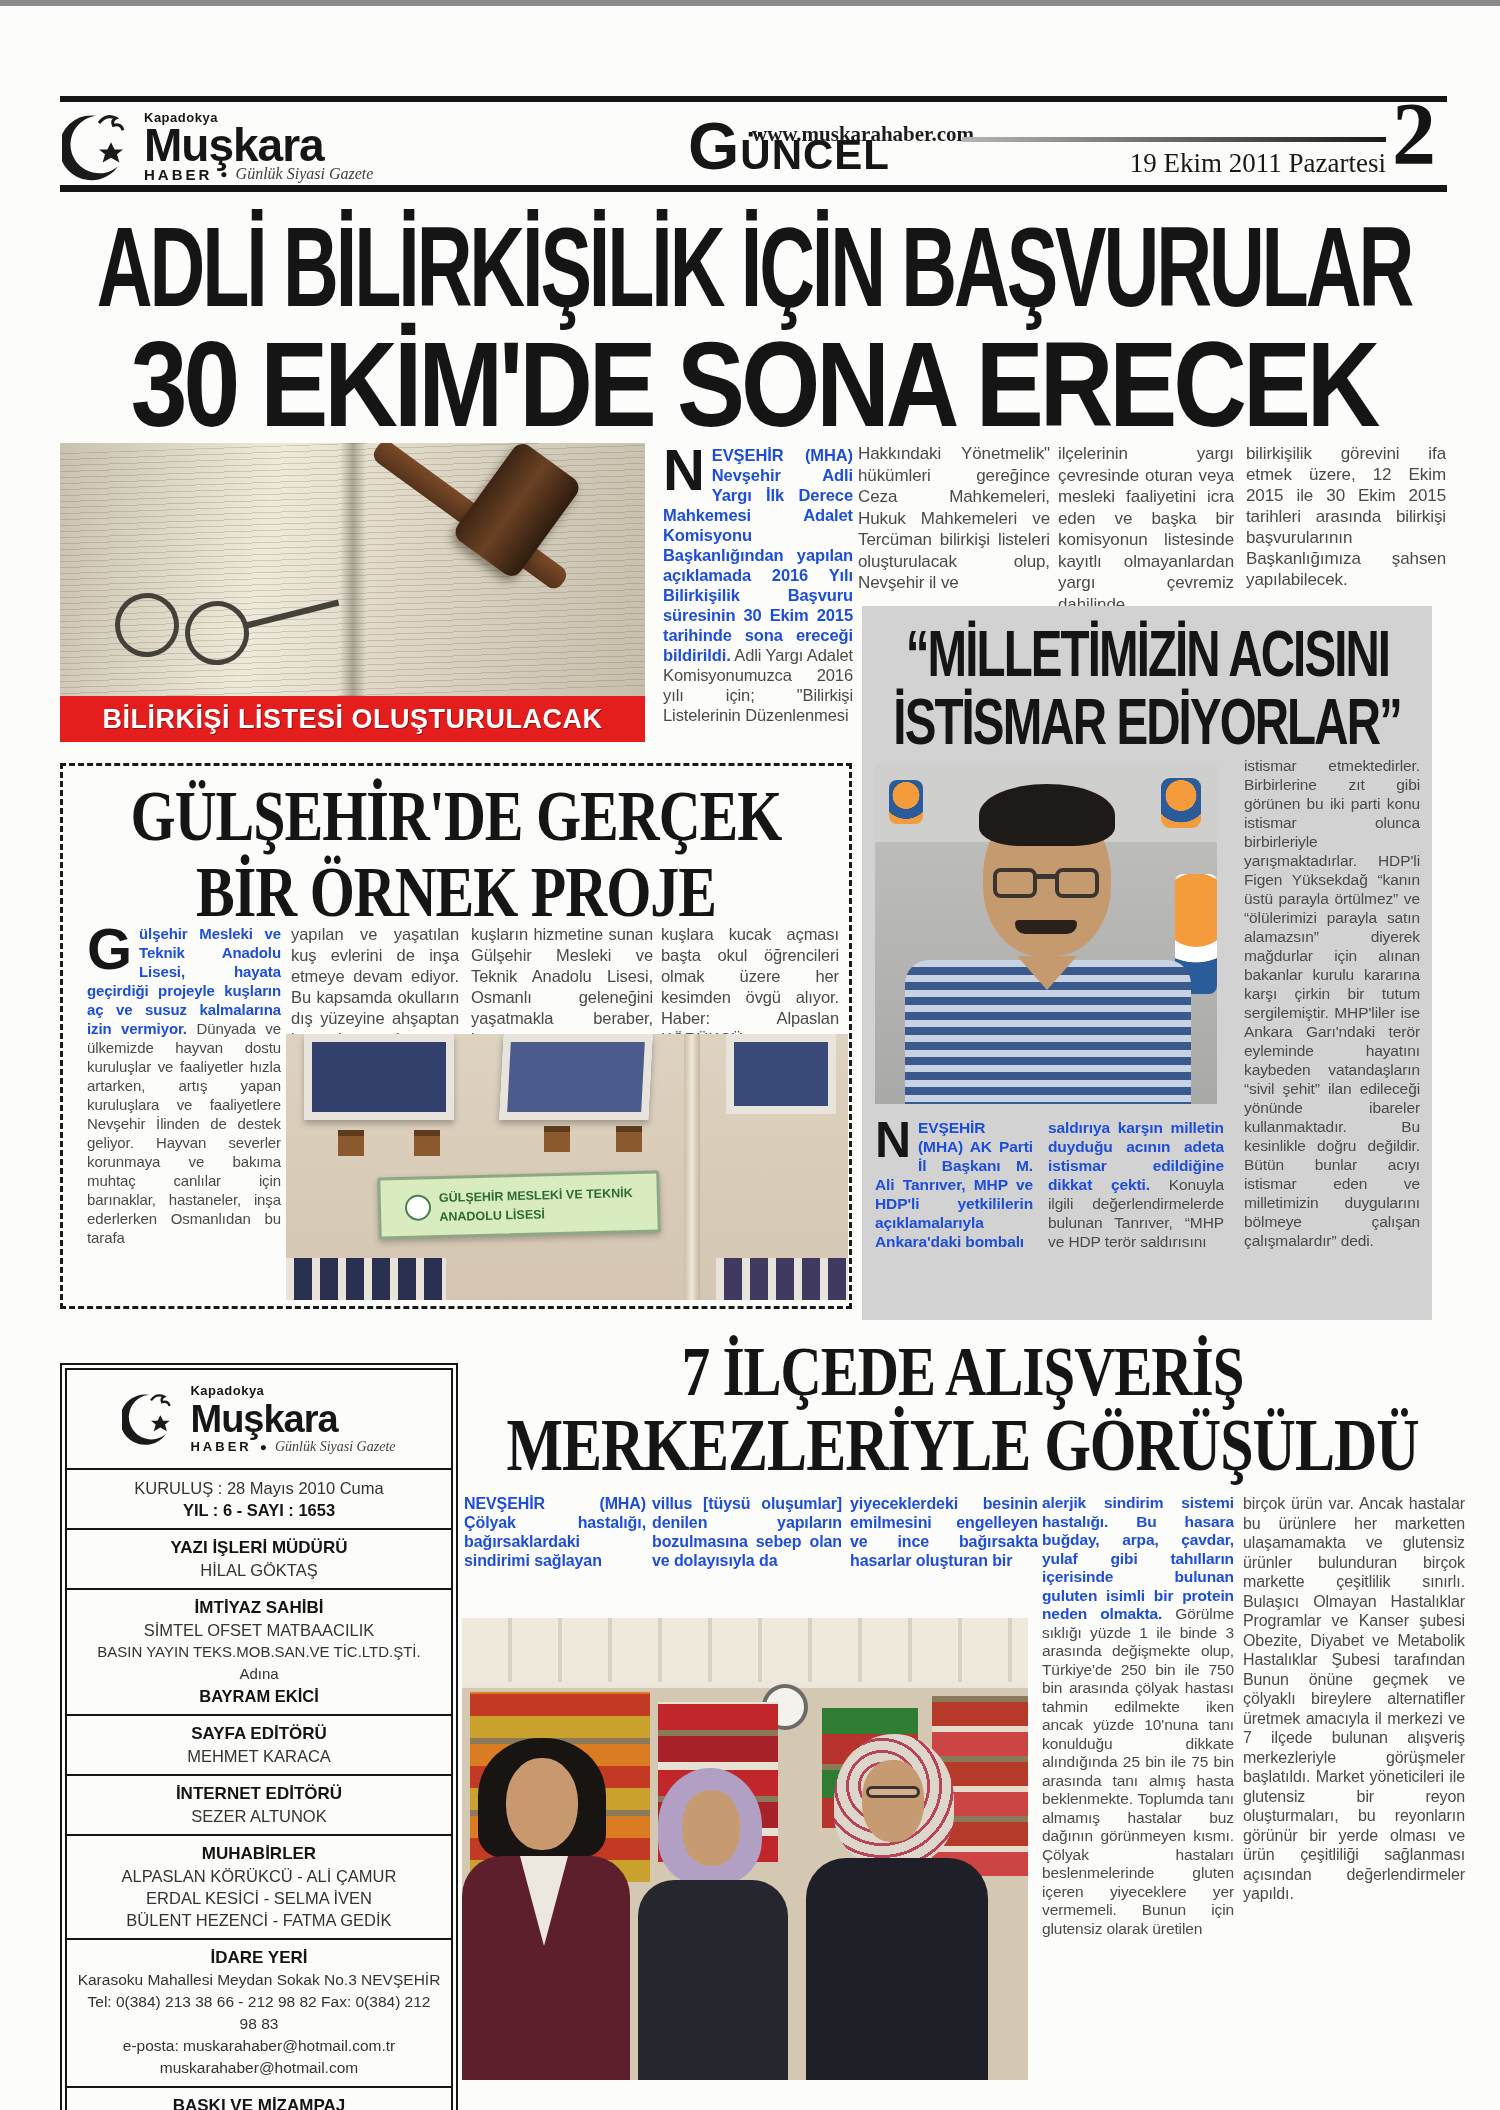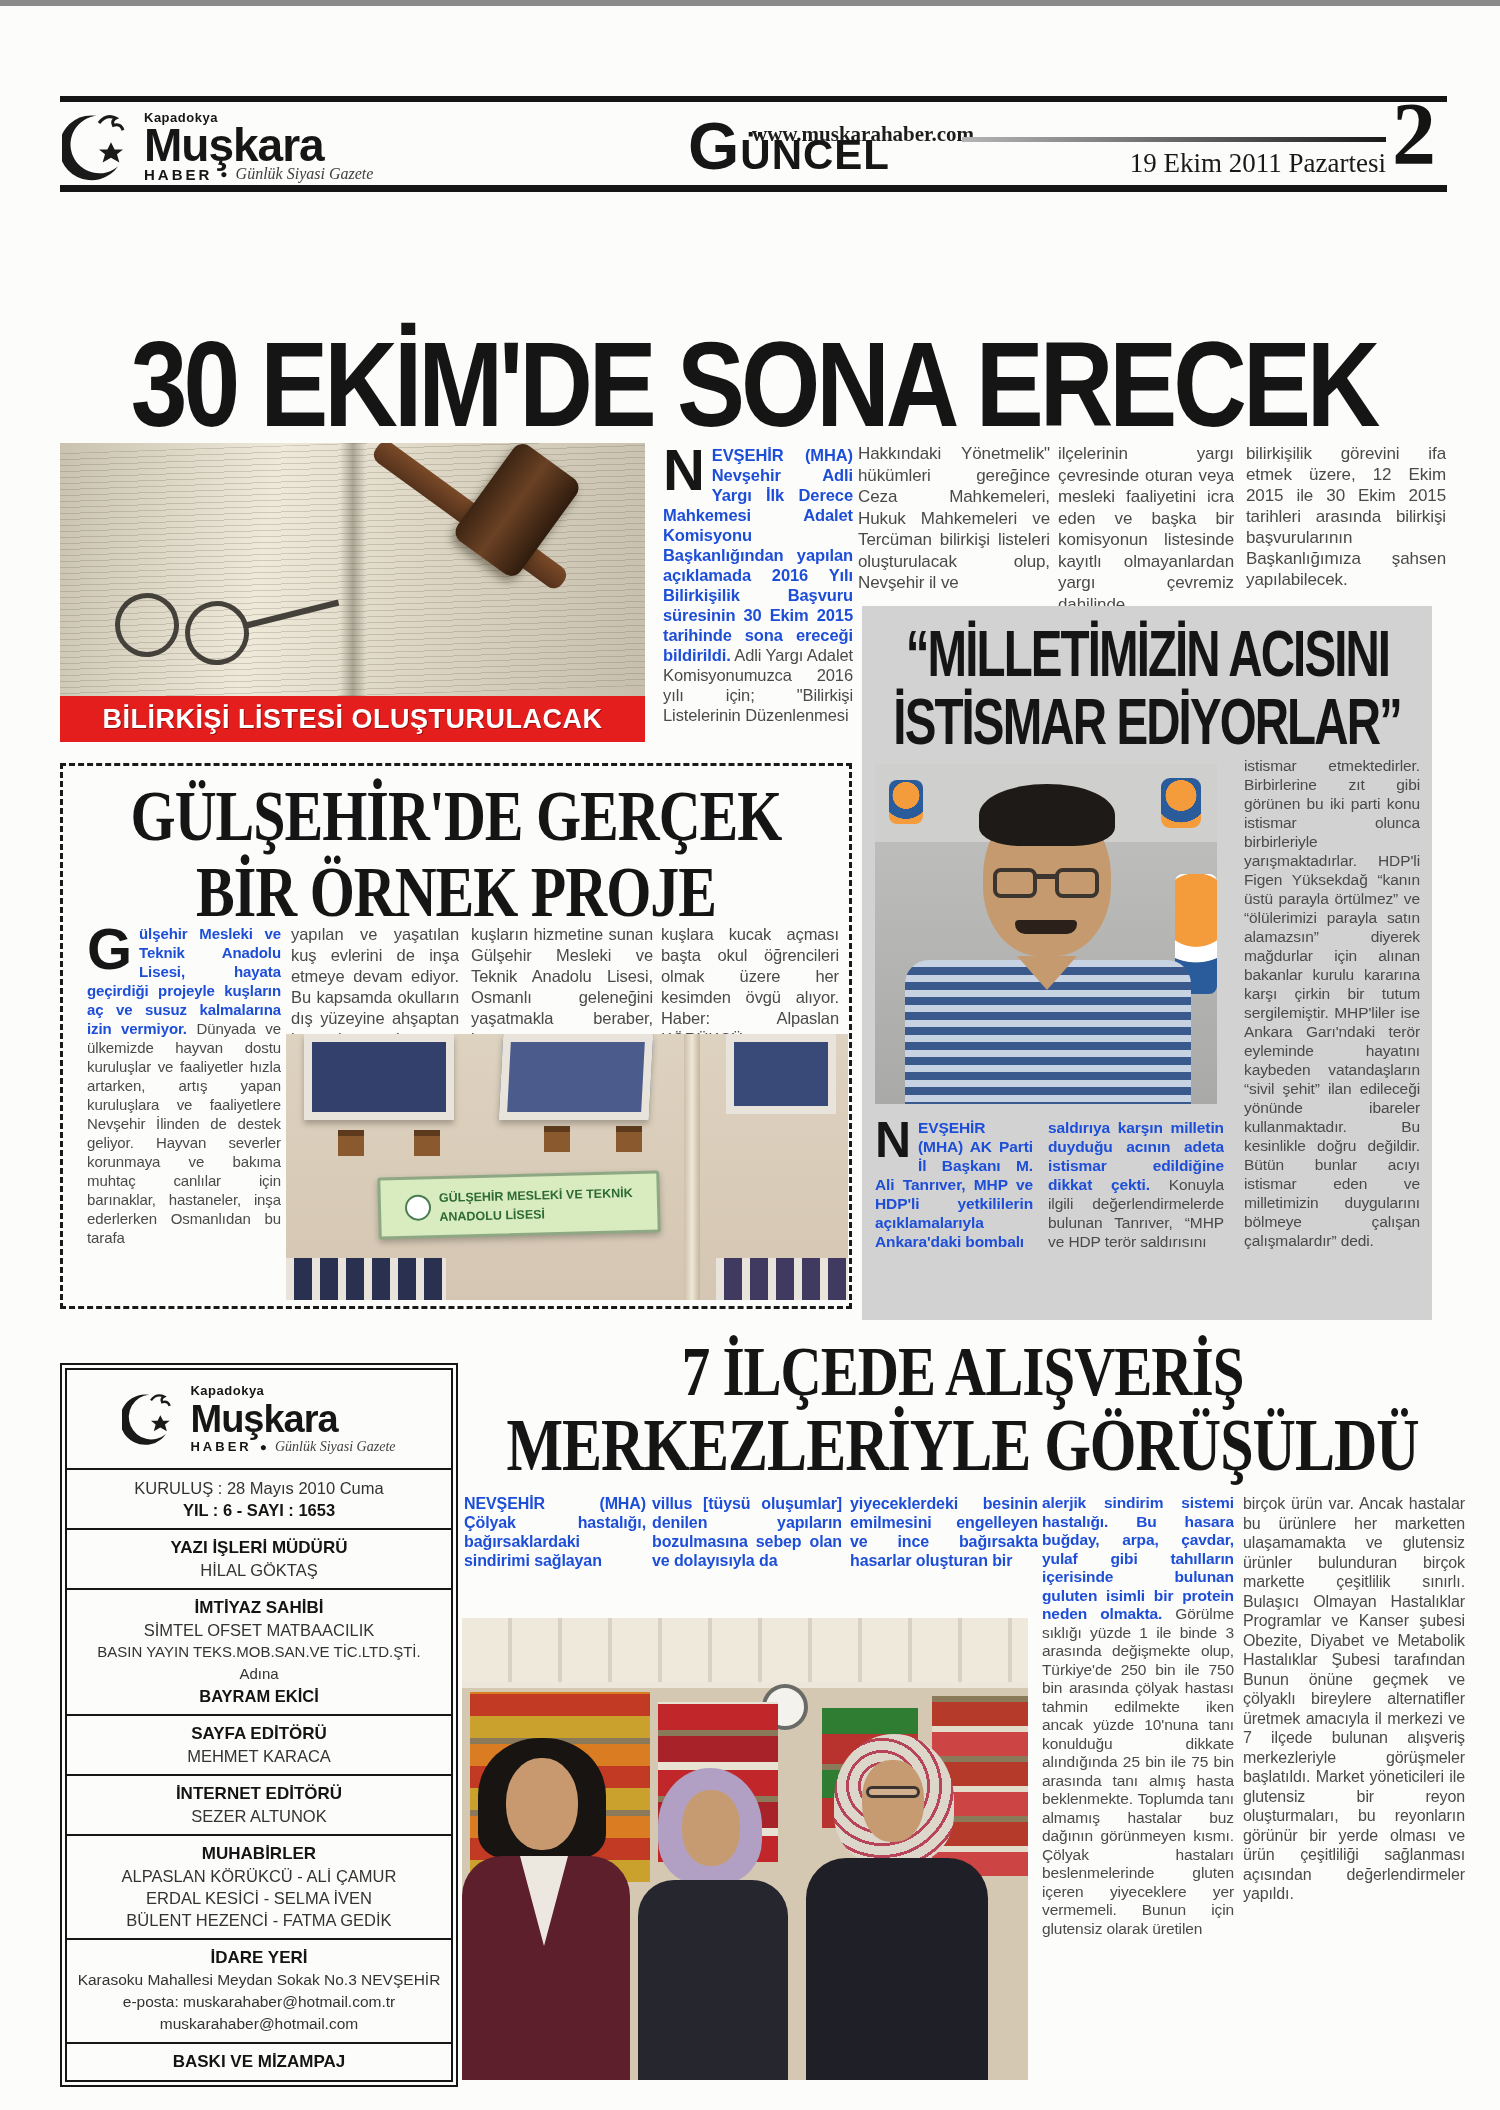--- a/index.html
+++ b/index.html
@@ -71,20 +71,23 @@
     </div>
   </div>
 
   <div class="abs guncel" style="left:688px;top:110px">GÜNCEL</div>
   <div class="abs" style="left:752px;top:116px;font-family:'Liberation Serif',serif;font-weight:bold;font-size:21px;color:#1d1d1d">www.muskarahaber.com</div>
   <div class="abs" style="left:962px;top:131px;width:424px;height:5px;background:linear-gradient(to right,#b5b5b5,#1a1a1a)"></div>
   <div class="abs" style="left:1120px;top:142px;width:266px;text-align:right;font-family:'Liberation Serif',serif;font-size:27px;color:#191919">19 Ekim 2011 Pazartesi</div>
   <div class="abs" style="left:1392px;top:82px;font-family:'Liberation Serif',serif;font-weight:bold;font-size:88px;line-height:92px;color:#141414">2</div>
   <div class="rule" style="left:60px;top:179px;width:1387px;height:7px"></div>
 
+  <div class="hl sans" style="left:60px;top:196px;width:1387px;height:112px">
+    <span style="font-size:75px;letter-spacing:-3px;transform:scale(1.03,1.5)">ADLİ BİLİRKİŞİLİK İÇİN BAŞVURULAR</span>
+  </div>
   <div class="hl sans" style="left:60px;top:310px;width:1387px;height:122px">
     <span style="font-size:100px;letter-spacing:-4px;transform:scale(1.02,1.2)">30 EKİM'DE SONA ERECEK</span>
   </div>
 
   <div class="photo" style="left:60px;top:437px;width:585px;height:299px;background:linear-gradient(100deg,#c9c2b0,#efe9da 35%,#ddd6c5 60%,#c6beab)">
     <div class="abs" style="left:0;top:0;right:0;bottom:46px;background:repeating-linear-gradient(0deg,rgba(95,88,70,.22) 0 1px,transparent 1px 6px);transform:skewY(-2deg)"></div>
     <div class="abs" style="left:280px;top:0;width:26px;height:253px;background:linear-gradient(to right,rgba(60,55,40,.0),rgba(60,55,40,.35),rgba(60,55,40,.0))"></div>
     <div class="abs" style="left:295px;top:60px;width:230px;height:24px;background:linear-gradient(#7a4a28,#55321c);border-radius:10px;transform:rotate(36deg)"></div>
     <div class="abs" style="left:418px;top:8px;width:78px;height:118px;background:linear-gradient(90deg,#3d2513,#6a4124 45%,#2f1c0e);border-radius:12px;transform:rotate(36deg);box-shadow:0 6px 10px rgba(40,30,15,.45)"></div>
     <div class="abs" style="left:55px;top:150px;width:64px;height:64px;border:5px solid #44403a;border-radius:50%;transform:rotate(-10deg)"></div>
@@ -215,20 +218,21 @@
       </div>
       <div class="m-row">
         <span class="m-line m-title">MUHABİRLER</span>
         <span class="m-line">ALPASLAN KÖRÜKCÜ - ALİ ÇAMUR</span>
         <span class="m-line">ERDAL KESİCİ - SELMA İVEN</span>
         <span class="m-line">BÜLENT HEZENCİ - FATMA GEDİK</span>
       </div>
       <div class="m-row">
         <span class="m-line m-title">İDARE YERİ</span>
         <span class="m-line" style="font-size:15.5px">Karasoku Mahallesi Meydan Sokak No.3 NEVŞEHİR</span>
+        <span class="m-line" style="font-size:15.5px">Tel: 0(384) 213 38 66 - 212 98 82 Fax: 0(384) 212 98 83</span>
         <span class="m-line" style="font-size:15.5px">e-posta: muskarahaber@hotmail.com.tr</span>
         <span class="m-line" style="font-size:15.5px">muskarahaber@hotmail.com</span>
       </div>
       <div class="m-row">
         <span class="m-line m-title">BASKI VE MİZAMPAJ</span>
 
       </div>
 
     </div>
   </div>

